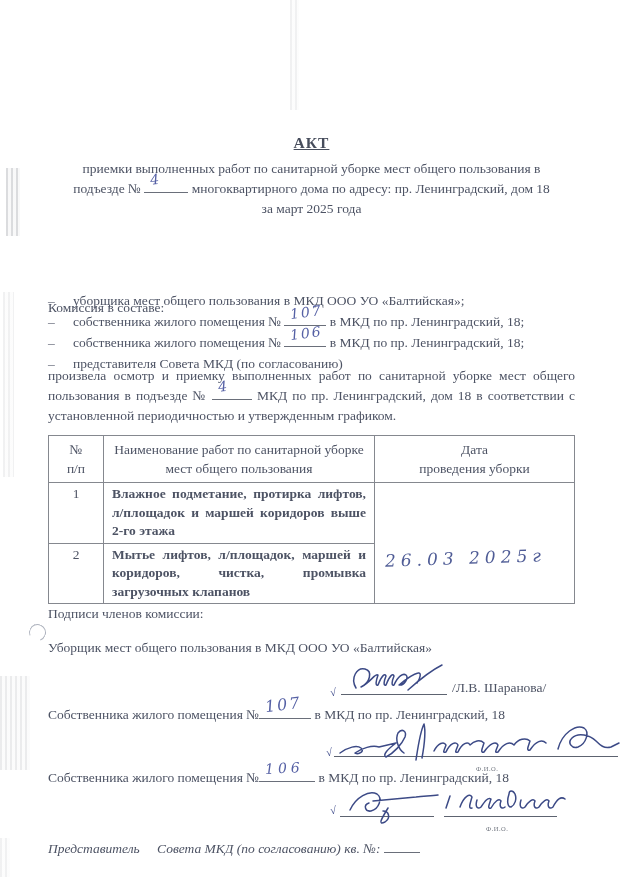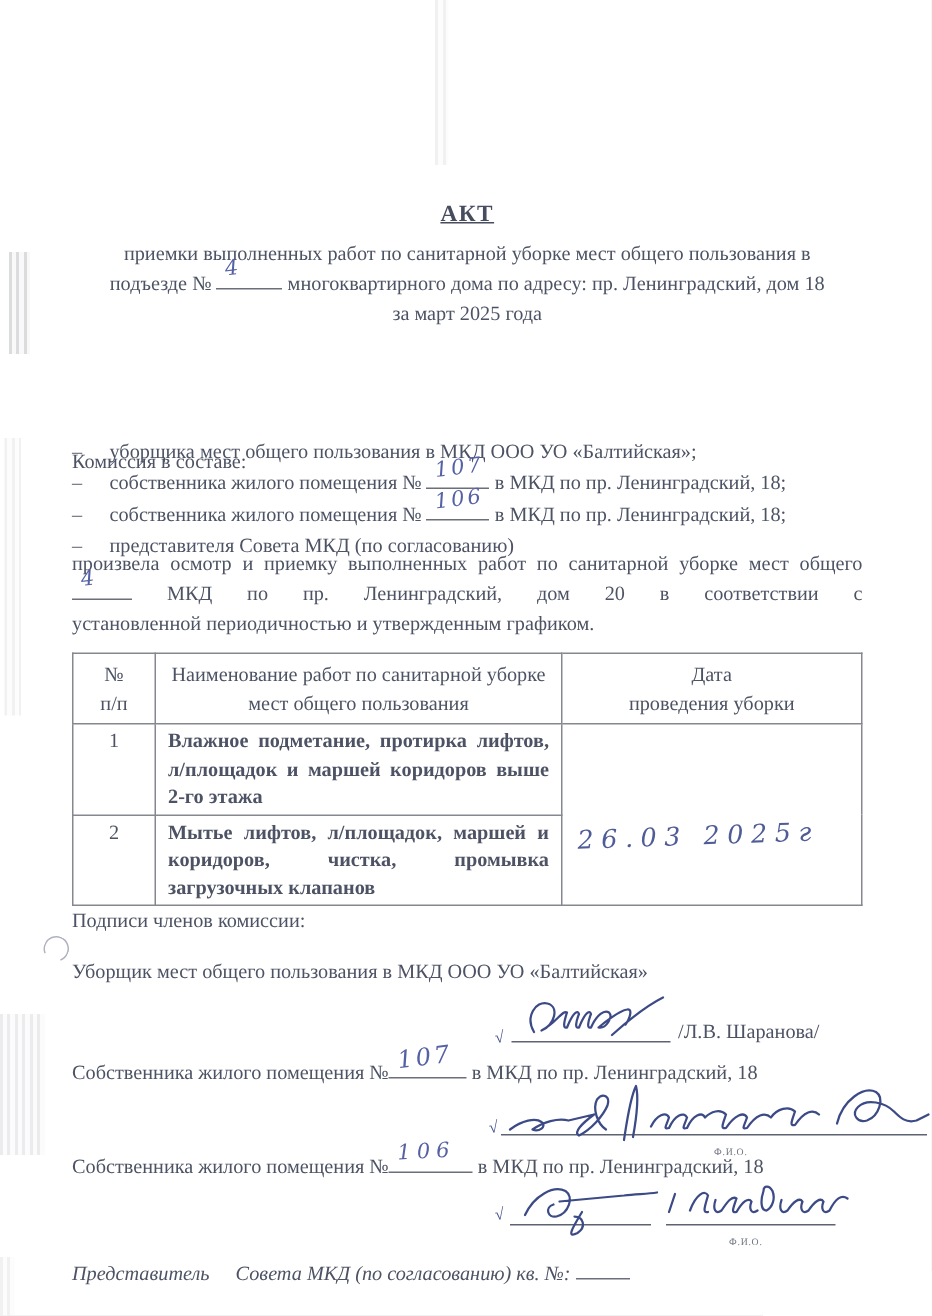--- a/index.html
+++ b/index.html
@@ -99,22 +99,23 @@
     </div>
     <div class="li">
       <span class="dash">–</span>
       <span>представителя Совета МКД (по согласованию)</span>
     </div>
   </div>
 
   <div class="abs content-w" style="left:48px;top:366px;">
     <div class="just">произвела осмотр и приемку выполненных работ по санитарной уборке мест общего</div>
     <div class="just">
+      <span>пользования в подъезде №</span>
       <span class="blank" style="width:40px;"><span class="hw hw-num">4</span></span>
-      <span>МКД по пр. Ленинградский, дом 20 в соответствии с</span>
+      <span>МКД по пр. Ленинградский, дом 18 в соответствии с</span>
     </div>
     <div>установленной периодичностью и утвержденным графиком.</div>
   </div>
 
   <table class="works abs" style="left:48px;top:435px;">
     <tbody>
         <tr class="hdr">
       <td class="c-num">
         <div>№</div>
         <div>п/п</div>

